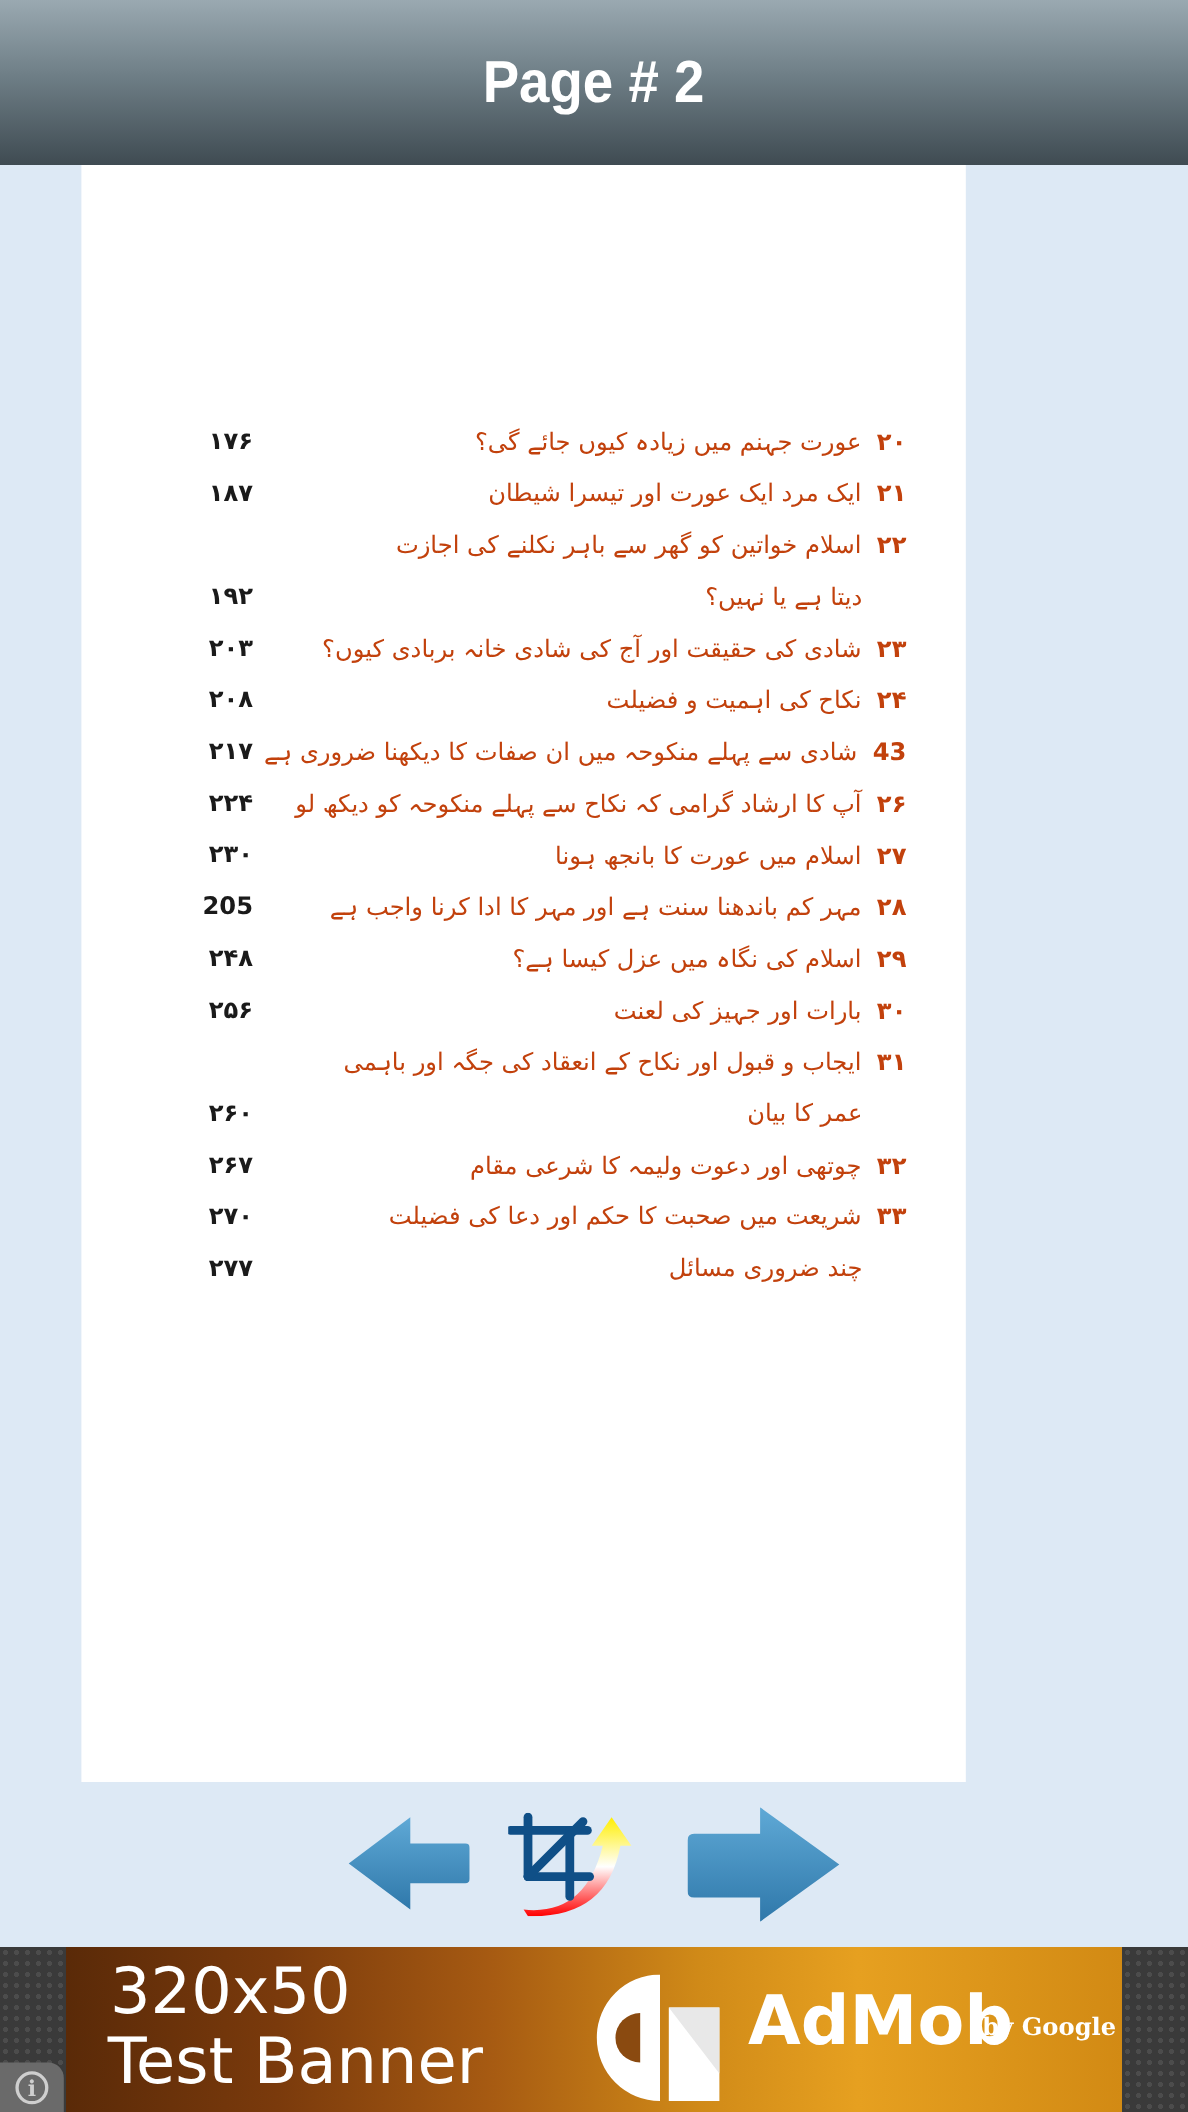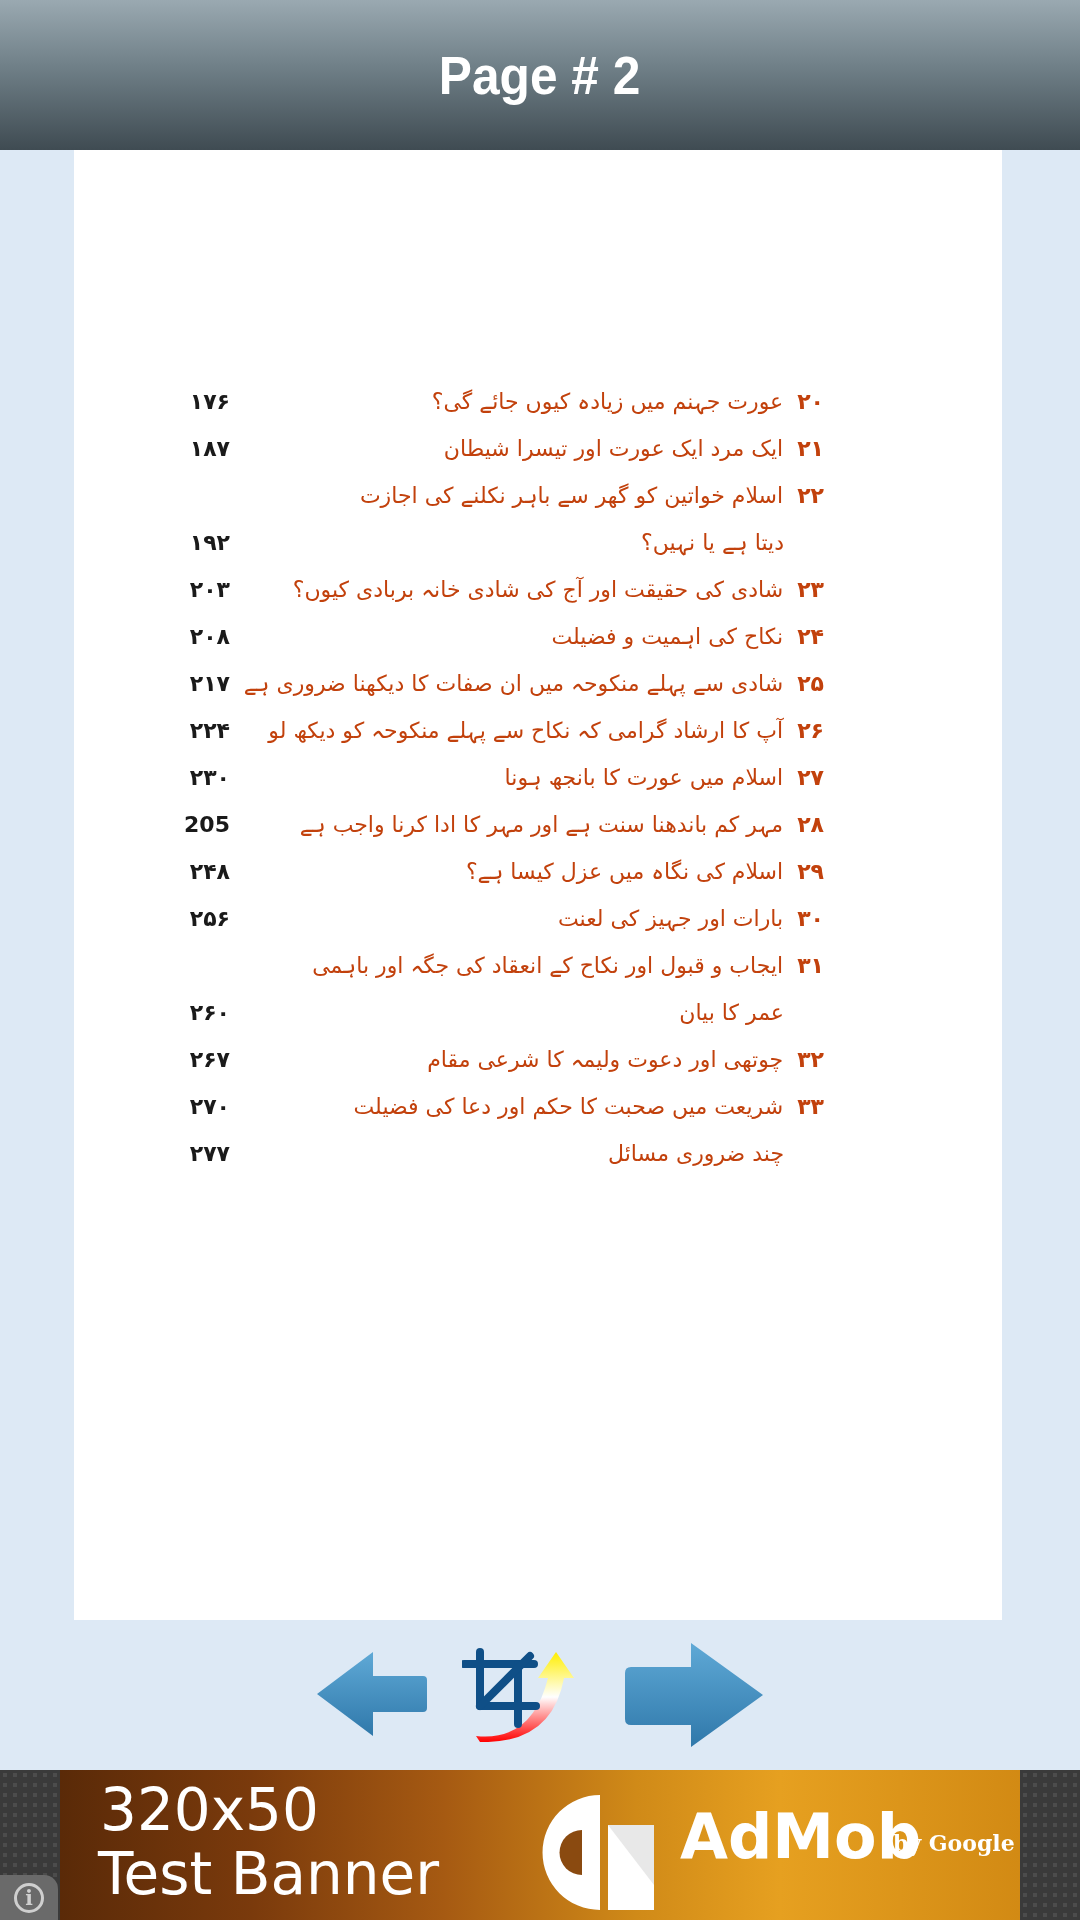--- a/index.html
+++ b/index.html
@@ -12,21 +12,21 @@
     position: absolute; left: 0; top: 0; width: 1080px; height: 150px;
     background: linear-gradient(to bottom, #9aa9b1 0%, #6f7f87 45%, #3f4b52 100%);
     display: flex; align-items: center; justify-content: center;
   }
   .header-title {
     color: #ffffff; font-weight: bold; font-size: 54px;
     font-family: "Liberation Sans", sans-serif; letter-spacing: 0px;
     transform: scaleX(0.92);
   }
   .page {
-    position: absolute; left: 74px; top: 150px; width: 928px; height: 1470px;
+    position: absolute; left: 74px; top: 150px; width: 804px; height: 1470px;
     background: #ffffff;
   }
   .toc {
     position: absolute; left: 100px; top: 228px; width: 650px;
   }
   .toc-line {
     position: relative; height: 47px; display: flex; align-items: center;
   }
   .toc-page {
     position: absolute; left: 0; width: 80px; text-align: left;
@@ -112,21 +112,21 @@
       <div class="toc-line">
         <span class="toc-page">۲۰۳</span>
         <span class="toc-text"><span class="toc-num">۲۳</span><span>شادی کی حقیقت اور آج کی شادی خانہ بربادی کیوں؟</span></span>
       </div>
       <div class="toc-line">
         <span class="toc-page">۲۰۸</span>
         <span class="toc-text"><span class="toc-num">۲۴</span><span>نکاح کی اہمیت و فضیلت</span></span>
       </div>
       <div class="toc-line">
         <span class="toc-page">۲۱۷</span>
-        <span class="toc-text"><span class="toc-num">۲۵</span><span>شادی سے پہلے منکوحہ میں ان صفات کا دیکھنا ضروری ہے</span></span>
+        <span class="toc-text"><span class="toc-num">43</span><span>شادی سے پہلے منکوحہ میں ان صفات کا دیکھنا ضروری ہے</span></span>
       </div>
       <div class="toc-line">
         <span class="toc-page">۲۲۴</span>
         <span class="toc-text"><span class="toc-num">۲۶</span><span>آپ کا ارشاد گرامی کہ نکاح سے پہلے منکوحہ کو دیکھ لو</span></span>
       </div>
       <div class="toc-line">
         <span class="toc-page">۲۳۰</span>
         <span class="toc-text"><span class="toc-num">۲۷</span><span>اسلام میں عورت کا بانجھ ہونا</span></span>
       </div>
       <div class="toc-line">

